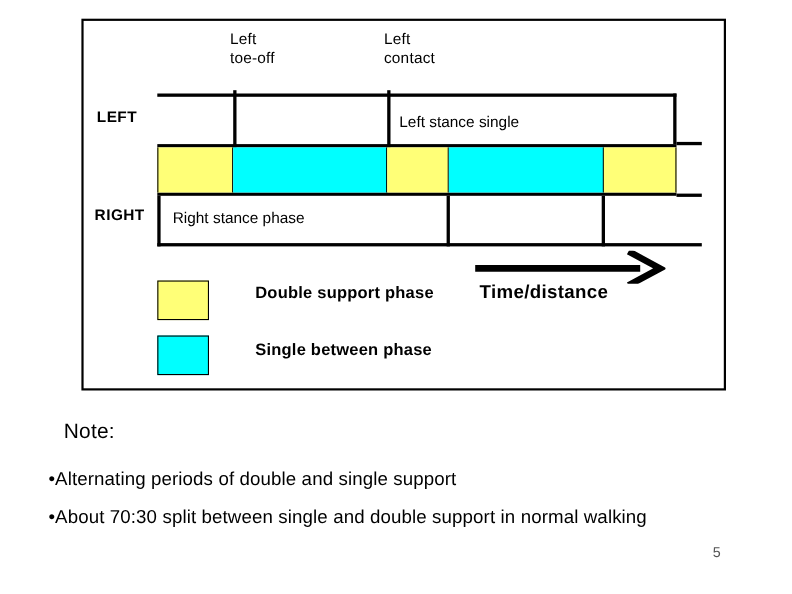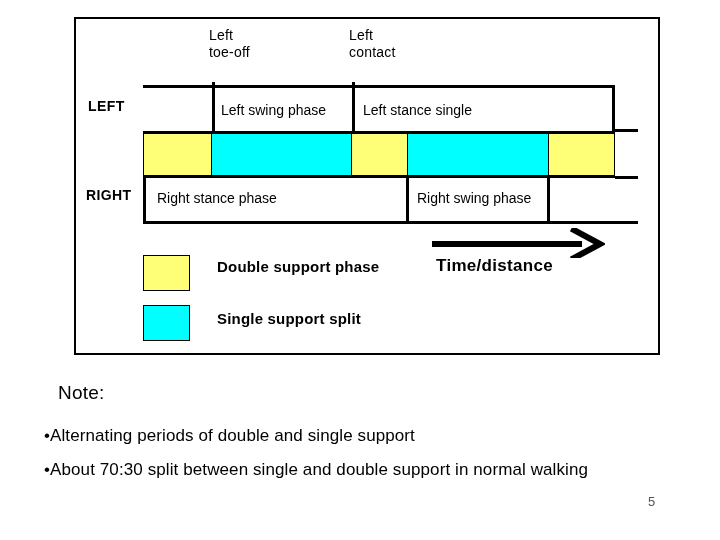--- a/index.html
+++ b/index.html
@@ -186,21 +186,21 @@
     left: 143px;
     width: 47px;
     height: 36px;
     border: 1px solid #000000;
     box-sizing: border-box;
   }
   #legend-swatch-double { top: 255px; }
   #legend-swatch-single { top: 305px; }
   .legend-text {
     position: absolute;
-    left: 217px;
+    left: 232px;
     font-size: 15px;
     font-weight: bold;
     letter-spacing: 0.2px;
     white-space: nowrap;
   }
   #legend-text-double { top: 258px; }
   #legend-text-single { top: 310px; }
 
   
   #time-arrow-wrap {
@@ -259,47 +259,45 @@
 <div class="event-label" id="event-left-contact" style="white-space: pre;">Left
 contact</div>
 
 <div class="side-caption" id="caption-left">LEFT</div>
 
 <div class="side-caption" id="caption-right">RIGHT</div>
 
 <div id="left-row">
   <div id="left-divider-a"></div>
   <div id="left-divider-b"></div>
-  <div id="left-swing-label">Left swing phase</div>
   <div id="left-stance-label">Left stance single</div>
 </div>
 
 <div id="support-band">
     <div class="seg" style="width: 14.5854%; background: rgb(255, 255, 119);"></div>
     <div class="seg" style="width: 29.6703%; background: rgb(0, 255, 255);"></div>
     <div class="seg" style="width: 11.8881%; background: rgb(255, 255, 119);"></div>
     <div class="seg" style="width: 29.8701%; background: rgb(0, 255, 255);"></div>
     <div class="seg" style="width: 13.986%; background: rgb(255, 255, 119);"></div>
   </div>
 <div id="band-rule-right-top"></div>
 <div id="band-rule-right-bottom"></div>
 
 <div id="right-row">
   <div id="right-left-edge"></div>
   <div id="right-divider-a"></div>
   <div id="right-divider-b"></div>
   <div id="right-stance-label">Right stance phase</div>
-  <div id="right-swing-label">Right swing phase</div>
 </div>
 
 <div class="legend-swatch" id="legend-swatch-double" style="background: rgb(255, 255, 119);"></div>
 <div class="legend-text" id="legend-text-double">Double support phase</div>
 
 <div class="legend-swatch" id="legend-swatch-single" style="background: rgb(0, 255, 255);"></div>
-<div class="legend-text" id="legend-text-single">Single support split</div>
+<div class="legend-text" id="legend-text-single">Single between phase</div>
 
 <div id="time-arrow-wrap">
   <svg width="175" height="30" viewBox="0 0 175 30" xmlns="http://www.w3.org/2000/svg">
     <line x1="2" y1="16" x2="152" y2="16" stroke="#000000" stroke-width="6"></line>
     <polyline points="144,2 170,16 144,30" fill="none" stroke="#000000" stroke-width="6" stroke-linecap="square" stroke-linejoin="miter"></polyline>
   </svg>
 </div>
 <div id="time-axis-label">Time/distance</div>
 
 <div id="note-heading">Note:</div>

